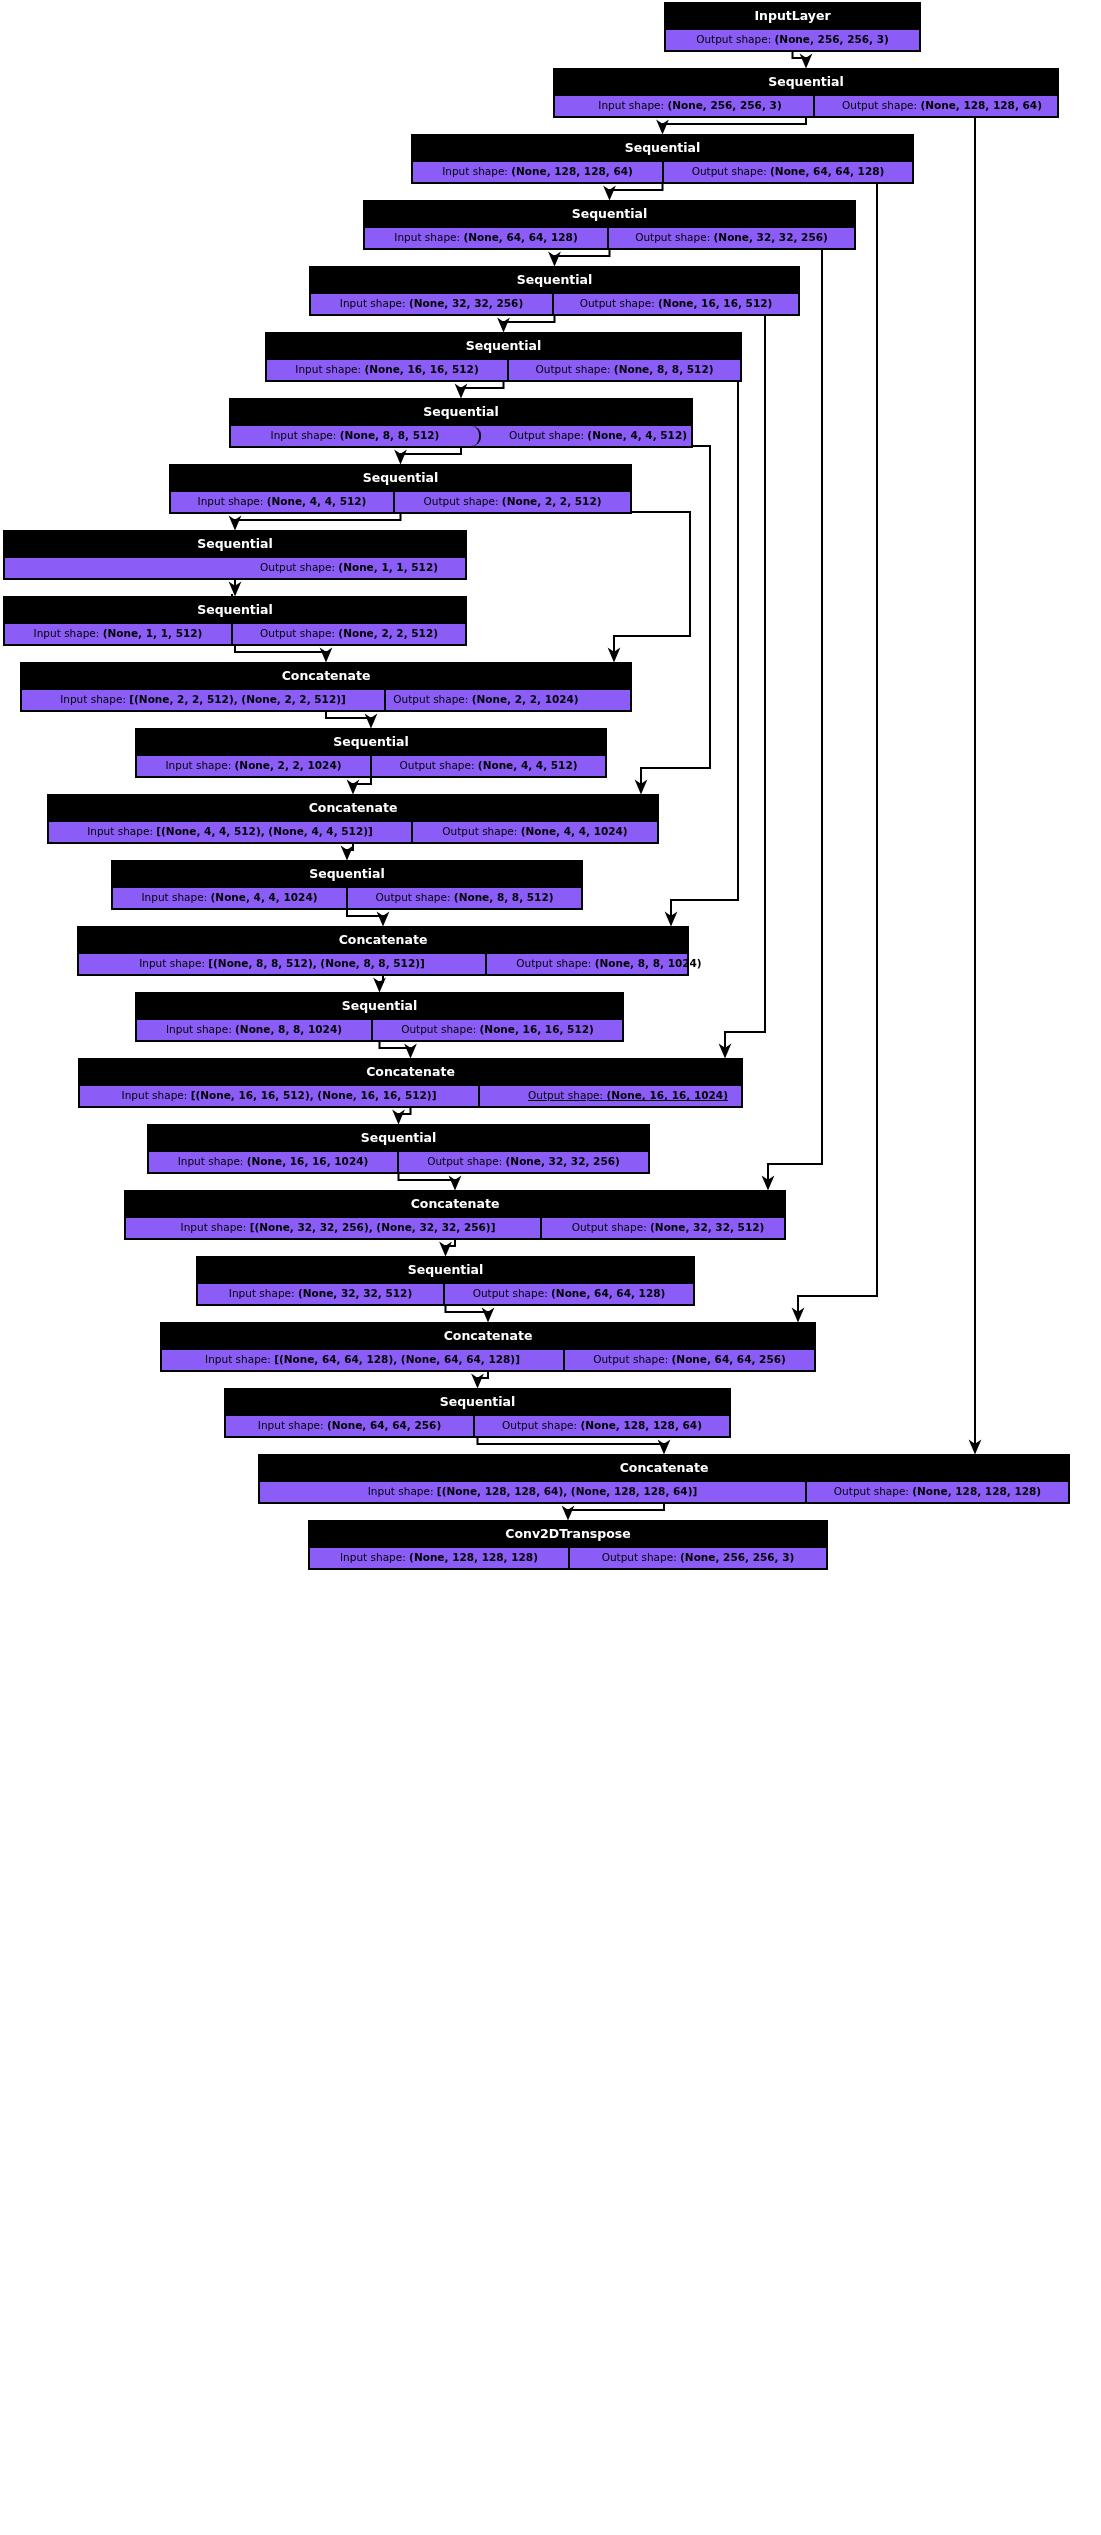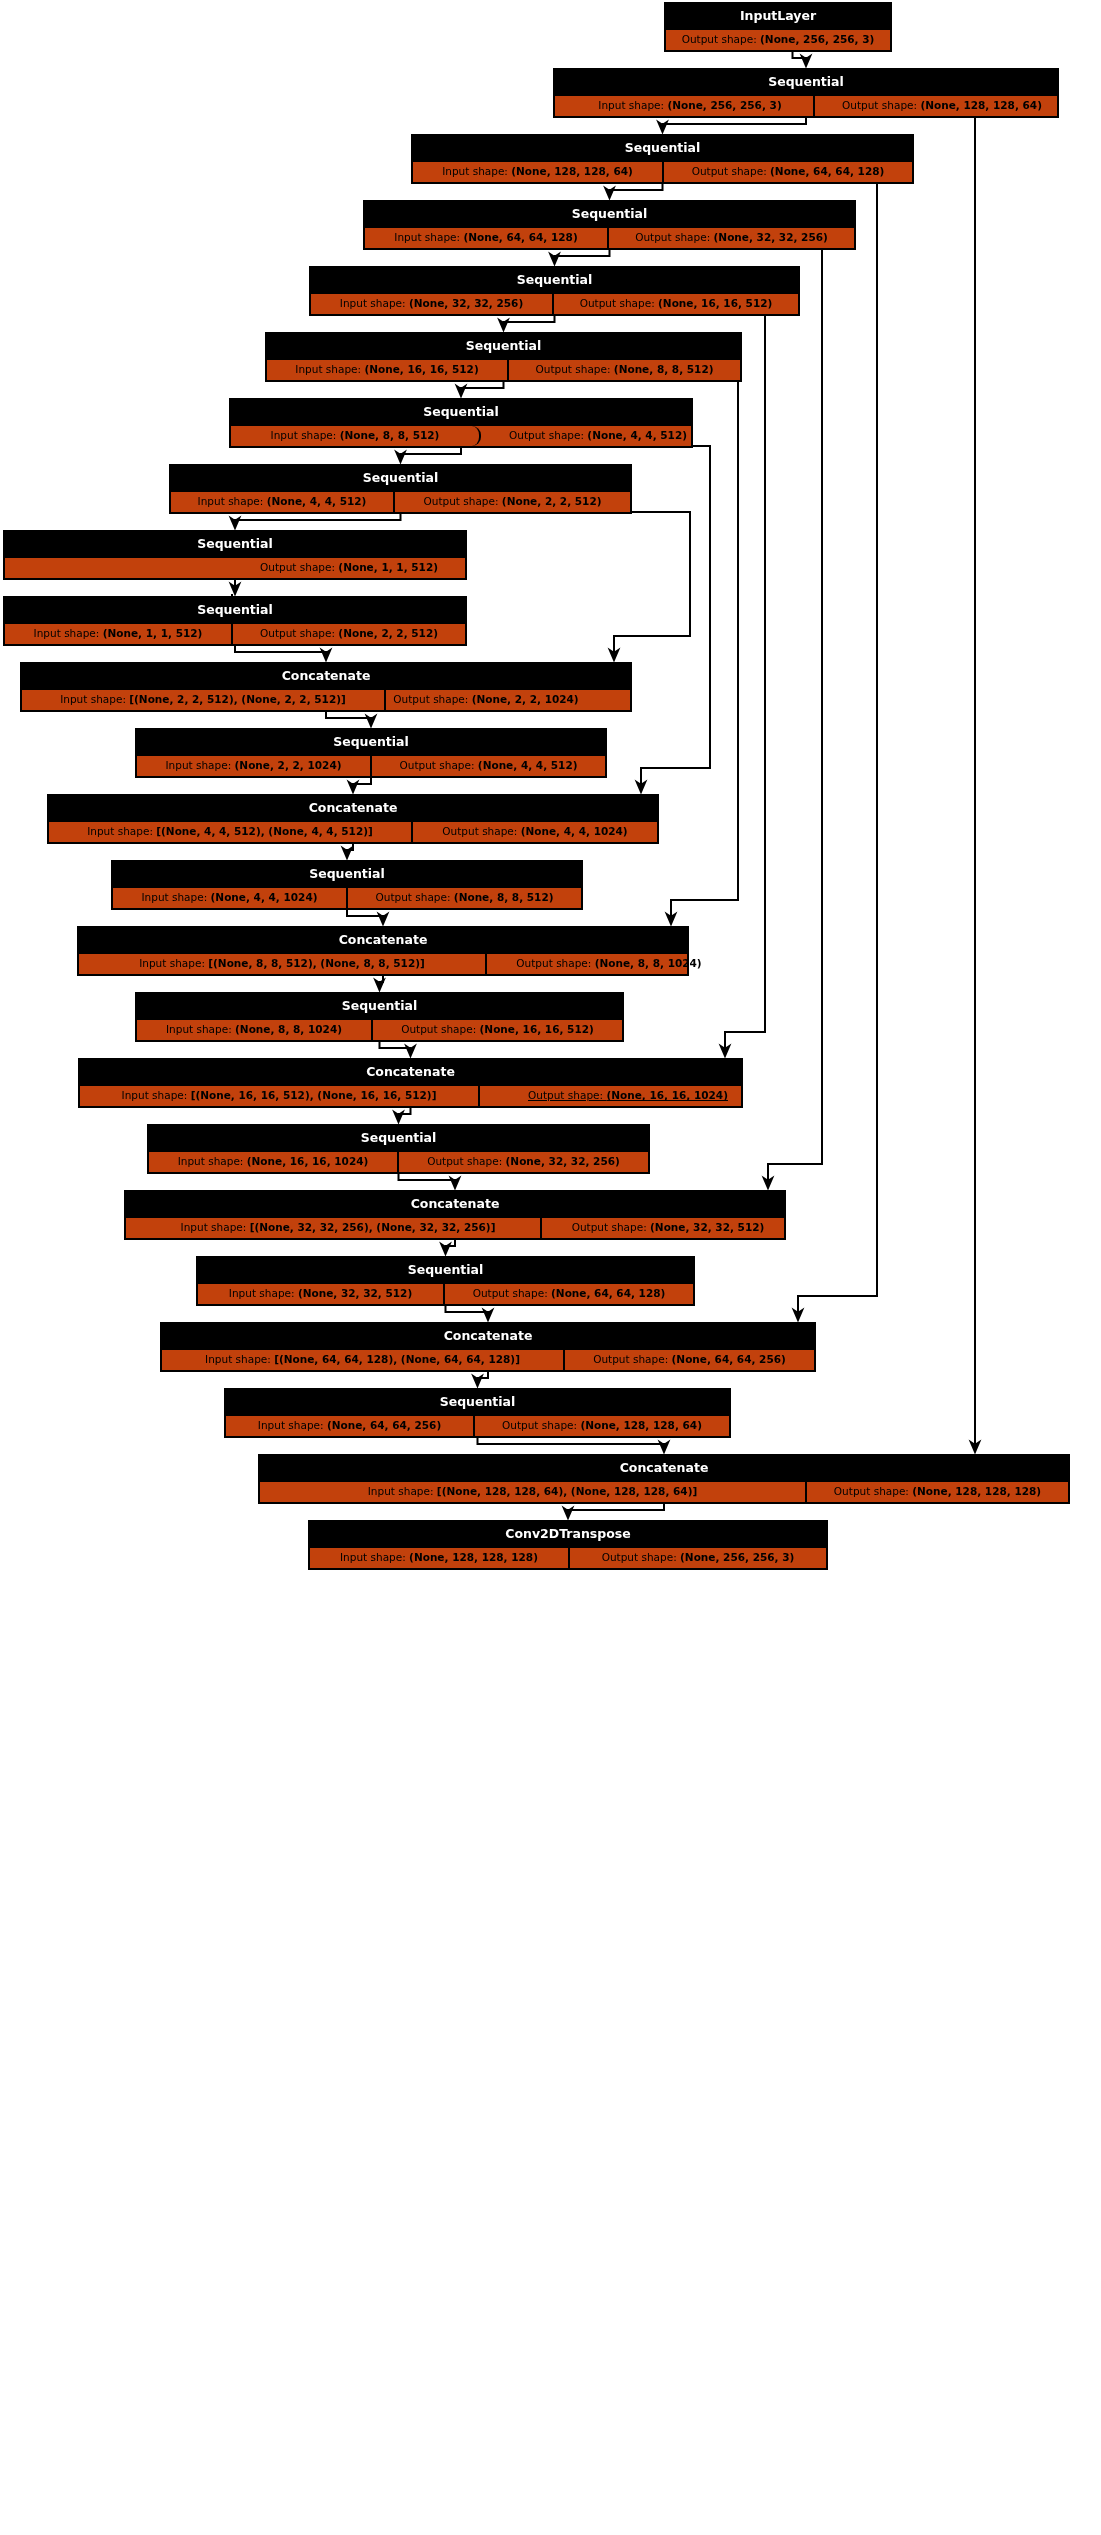--- a/index.html
+++ b/index.html
@@ -39,21 +39,21 @@
     font-size: 12.5px;
     line-height: 24px;
     height: 24px;
     text-align: center;
     white-space: nowrap;
     overflow: hidden;
   }
   .node-shapes {
     display: flex;
     height: 20px;
-    background: #c2410c;
+    background: #8b5cf6;
     border-top: 2px solid #000000;
   }
   .shape-cell {
     flex: 0 0 auto;
     box-sizing: border-box;
     height: 20px;
     line-height: 19px;
     font-size: 10.5px;
     color: #000000;
     white-space: nowrap;
@@ -112,21 +112,21 @@
         <polyline points="455,1238 455,1246.1 445.5,1246.1 445.5,1249" fill="none" stroke="#000000" stroke-width="2" marker-end="url(#arrow)"></polyline>
         <polyline points="445.5,1304 445.5,1312.1 488,1312.1 488,1315" fill="none" stroke="#000000" stroke-width="2" marker-end="url(#arrow)"></polyline>
         <polyline points="877,182 877,182 877,1296 798,1296 798,1315" fill="none" stroke="#000000" stroke-width="2" marker-end="url(#arrow)"></polyline>
         <polyline points="488,1370 488,1378.1 477.5,1378.1 477.5,1381" fill="none" stroke="#000000" stroke-width="2" marker-end="url(#arrow)"></polyline>
         <polyline points="477.5,1436 477.5,1444.1 664,1444.1 664,1447" fill="none" stroke="#000000" stroke-width="2" marker-end="url(#arrow)"></polyline>
         <polyline points="975,116 975,116 975,1428 975,1428 975,1447" fill="none" stroke="#000000" stroke-width="2" marker-end="url(#arrow)"></polyline>
         <polyline points="664,1502 664,1510.1 568,1510.1 568,1513" fill="none" stroke="#000000" stroke-width="2" marker-end="url(#arrow)"></polyline>
       </g>
   </svg>
   <div id="nodes">
-      <div class="node single" style="left: 664px; top: 2px; width: 228px;">
+      <div class="node single" style="left: 664px; top: 2px; width: 257px;">
         <div class="node-title">InputLayer</div>
         <div class="node-shapes">
           <div class="shape-cell out"><span class="lbl">Output shape: </span><span class="val">(None, 256, 256, 3)</span></div>
         </div>
       </div>
       <div class="node" style="left: 553px; top: 68px; width: 506px;">
         <div class="node-title">Sequential</div>
         <div class="node-shapes">
           <div class="shape-cell in" style="width: 248px; margin-left: 12px;"><span class="lbl">Input shape: </span><span class="val">(None, 256, 256, 3)</span></div>
           <div class="shape-cell out" style="width: 254px;"><span class="lbl">Output shape: </span><span class="val">(None, 128, 128, 64)</span></div>

